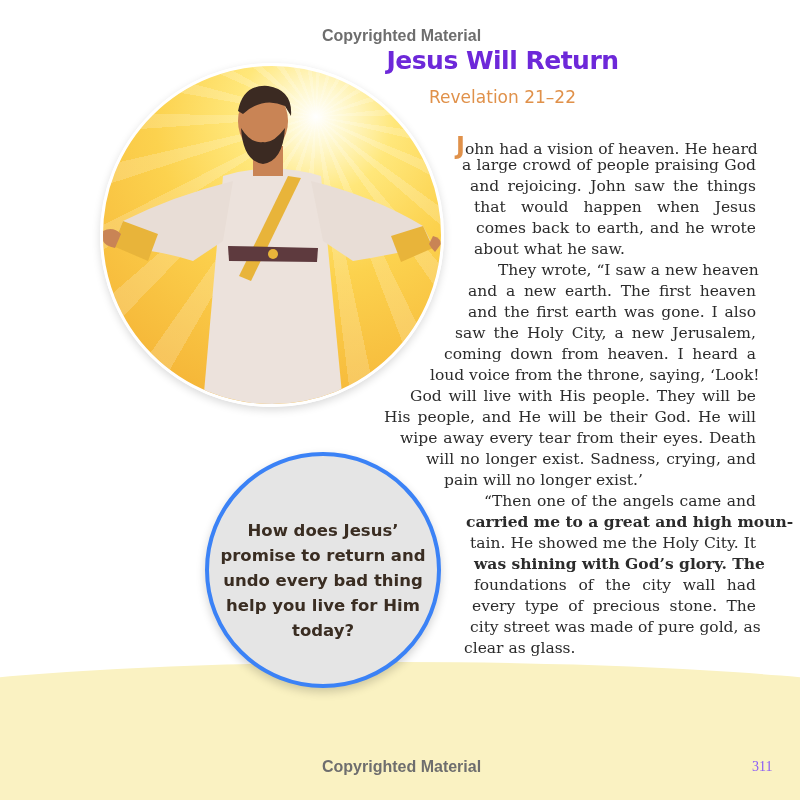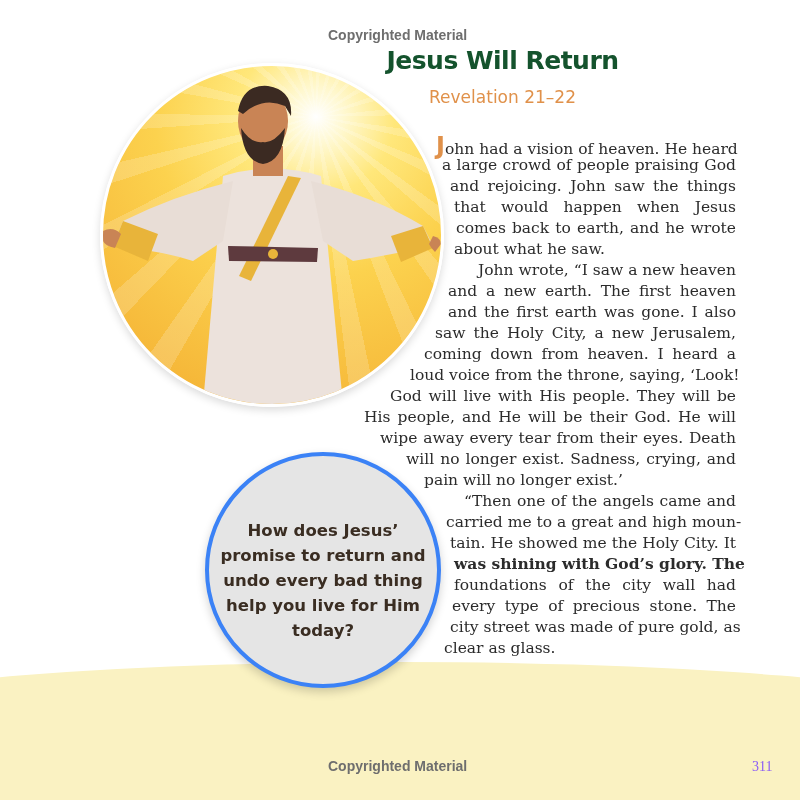--- a/index.html
+++ b/index.html
@@ -1,22 +1,22 @@
 <!DOCTYPE html>
 <html><head>
 <meta charset="utf-8">
 <style>
   html, body { margin:0; padding:0; }
   body { width:800px; height:800px; position:relative; overflow:hidden; background:#ffffff; font-family:"DejaVu Serif", serif; }
   .bottom-band { position:absolute; left:-200px; top:662px; width:1200px; height:400px; background:#faf2c2; border-radius:50% 50% 0 0 / 60px 60px 0 0; }
-  .copyright { position:absolute; font-family:"Liberation Sans", sans-serif; font-weight:bold; font-size:14px; color:#6e6e6e;margin-left:6px; }
+  .copyright { position:absolute; font-family:"Liberation Sans", sans-serif; font-weight:bold; font-size:16px; color:#6e6e6e; }
   .copyright.top { left:322px; top:27px; }
   .copyright.bottom { left:322px; top:758px; }
   .page-number { position:absolute; left:752px; top:759px; font-family:"Liberation Serif", serif; font-size:14px; color:#8b5cf6; }
-  .title { position:absolute; left:380px; top:46px; width:245px; text-align:center; font-family:"DejaVu Sans", sans-serif; font-weight:bold; font-size:25px; color:#14532d; letter-spacing:-0.5px; }
+  .title { position:absolute; left:380px; top:46px; width:245px; text-align:center; font-family:"DejaVu Sans", sans-serif; font-weight:bold; font-size:25px; color:#6d28d9; letter-spacing:-0.5px; }
   .subtitle { position:absolute; left:380px; top:87px; width:245px; text-align:center; font-family:"DejaVu Sans", sans-serif; font-size:17px; color:#e0914a; }
   .illustration { position:absolute; left:100px; top:63px; width:338px; height:338px; border-radius:50%; overflow:hidden; border:3px solid #fff; box-shadow:0 3px 8px rgba(0,0,0,0.15);
     background: radial-gradient(circle at 63% 15%, #ffffff 0%, #fff8d0 8%, #ffe77a 22%, #fcd24e 45%, #f6b93a 80%, #f0a830 100%); }
   .rays { position:absolute; inset:0; background: repeating-conic-gradient(from 0deg at 63% 15%, rgba(255,255,255,0.18) 0deg 5deg, rgba(255,255,255,0) 5deg 14deg); }
   .body-text { position:absolute; font-size:15.5px; line-height:20.8px; color:#2b2b2b; }
   .line { position:absolute; right:0; white-space:nowrap; text-align:justify; text-align-last:justify; }
   .line.last { text-align-last:left; }
   .dropcap { font-family:"DejaVu Sans", sans-serif; font-weight:bold; color:#e0914a; font-size:24px; line-height:1; }
   .question-circle { position:absolute; left:205px; top:452px; width:228px; height:228px; border-radius:50%; background:#e5e5e5; border:4px solid #3b82f6; box-shadow:0 4px 10px rgba(0,0,0,0.18); }
   .question-text { position:absolute; left:0; right:0; top:62px; text-align:center; font-family:"DejaVu Sans", sans-serif; font-weight:bold; font-size:16.5px; line-height:25px; color:#3a2d22; }
@@ -50,40 +50,40 @@
     <path d="M125 180 L215 182 L214 196 L126 195 Z" fill="#5e3a3e"></path>
     <circle cx="170" cy="188" r="5" fill="#e8b43a"></circle>
 
     <rect x="150" y="80" width="30" height="30" fill="#c98455"></rect>
     <ellipse cx="160" cy="55" rx="25" ry="32" fill="#c98455"></ellipse>
     <path d="M135 45 Q140 18 165 20 Q190 24 188 50 L182 40 Q160 30 140 48 Z" fill="#3b2a22"></path>
     <path d="M138 62 Q140 95 160 98 Q180 95 182 62 Q170 78 160 76 Q148 78 138 62 Z" fill="#3b2a22"></path>
   </svg>
 </div>
 
-<div class="body-text" style="left:360px; top:134px; width:376px; height:525px;">
+<div class="body-text" style="left:380px; top:134px; width:376px; height:525px;">
   <div class="line" style="top:0px; width:300px;"><span class="dropcap">J</span><span>ohn had a vision of heaven. He heard</span></div>
   <div class="line" style="top:21px; width:294px;">a large crowd of people praising God</div>
   <div class="line" style="top:42px; width:286px;">and rejoicing. John saw the things</div>
   <div class="line" style="top:63px; width:282px;">that would happen when Jesus</div>
   <div class="line" style="top:84px; width:280px;">comes back to earth, and he wrote</div>
   <div class="line last" style="top:105px; width:282px;">about what he saw.</div>
-  <div class="line" style="top:126px; width:258px;">John wrote, “I saw a new heaven</div>
+  <div class="line" style="top:126px; width:258px;">They wrote, “I saw a new heaven</div>
   <div class="line" style="top:147px; width:288px;">and a new earth. The first heaven</div>
   <div class="line" style="top:168px; width:288px;">and the first earth was gone. I also</div>
   <div class="line" style="top:189px; width:301px;">saw the Holy City, a new Jerusalem,</div>
   <div class="line" style="top:210px; width:312px;">coming down from heaven. I heard a</div>
   <div class="line" style="top:231px; width:326px;">loud voice from the throne, saying, ‘Look!</div>
   <div class="line" style="top:252px; width:346px;">God will live with His people. They will be</div>
   <div class="line" style="top:273px; width:372px;">His people, and He will be their God. He will</div>
   <div class="line" style="top:294px; width:356px;">wipe away every tear from their eyes. Death</div>
   <div class="line" style="top:315px; width:330px;">will no longer exist. Sadness, crying, and</div>
   <div class="line last" style="top:336px; width:312px;">pain will no longer exist.’</div>
   <div class="line" style="top:357px; width:272px;">“Then one of the angels came and</div>
-  <div class="line" style="top:378px; width:290px;">carried me to a great and high moun-</div>
+  <div class="line" style="top:378px; width:290px;font-weight:bold;">carried me to a great and high moun-</div>
   <div class="line" style="top:399px; width:286px;">tain. He showed me the Holy City. It</div>
   <div class="line" style="top:420px; width:282px;font-weight:bold;">was shining with God’s glory. The</div>
   <div class="line" style="top:441px; width:282px;">foundations of the city wall had</div>
   <div class="line" style="top:462px; width:284px;">every type of precious stone. The</div>
   <div class="line" style="top:483px; width:286px;margin-left:48px;">city street was made of pure gold, as</div>
   <div class="line last" style="top:504px; width:292px;">clear as glass.</div>
 </div>
 
 <div class="question-circle">
   <div class="question-text">

